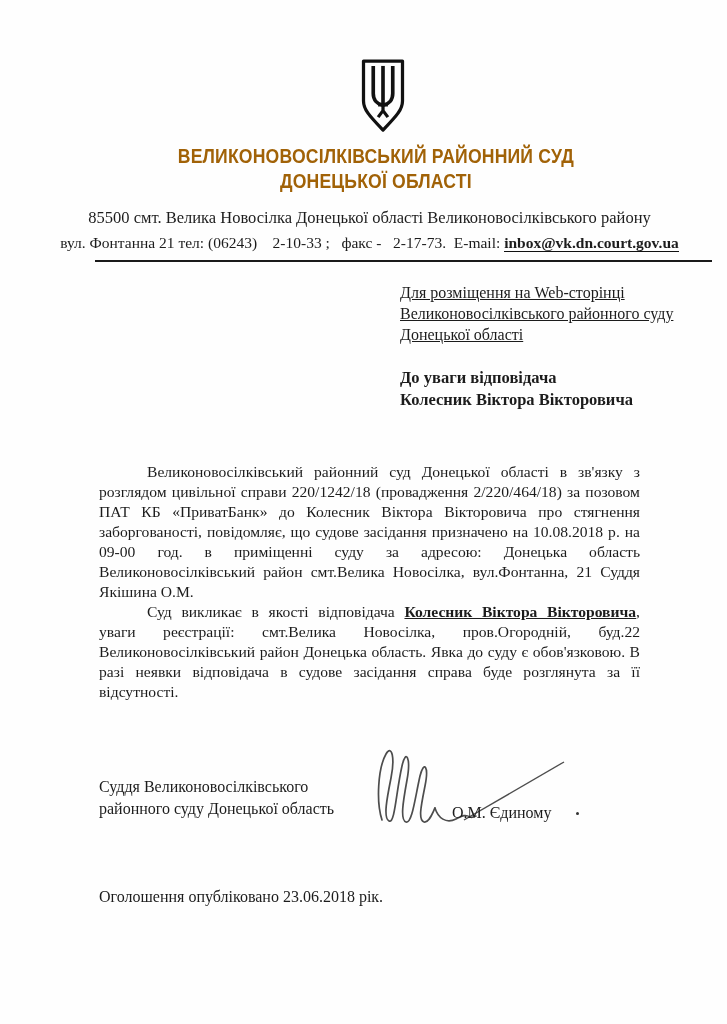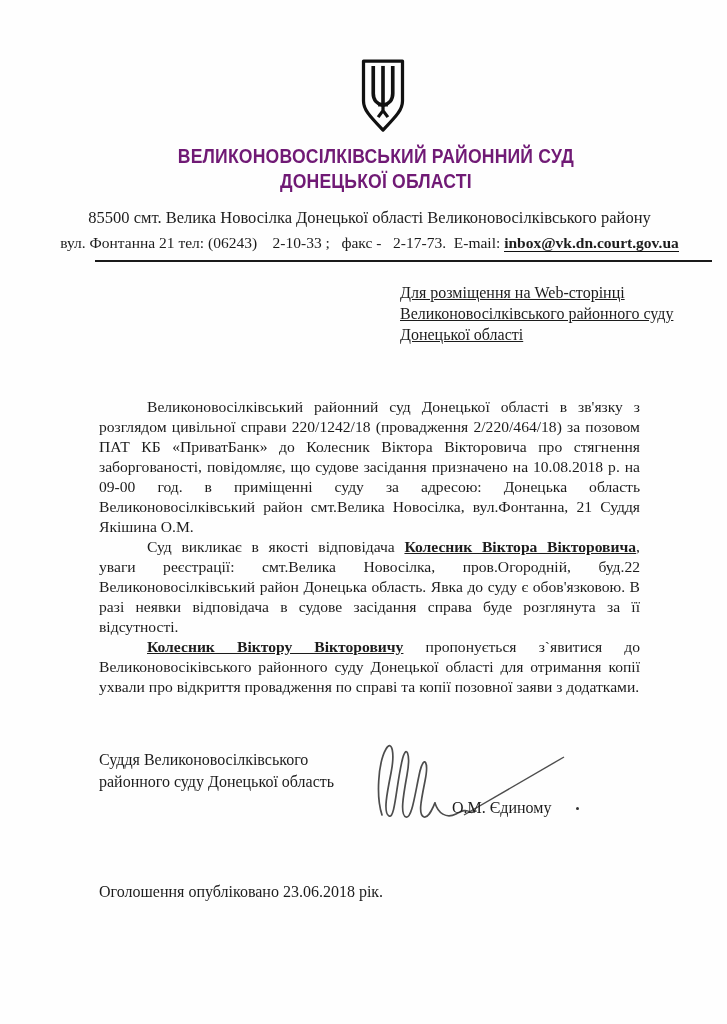--- a/index.html
+++ b/index.html
@@ -16,21 +16,21 @@
   
   .emblem{display:block;margin:0 auto;transform:translateX(19px);}
   
   .court-name{
     margin:10px 0 0 0;
     text-align:center;
     font-family:"Liberation Sans", sans-serif;
     font-weight:700;
     font-size:20px;
     line-height:25px;
-    color:#701a75;
+    color:#a16207;
     letter-spacing:.2px;
   }
   .court-name .cline{display:block;transform:scaleX(.88) translateX(14px);}
   
   .address{
     margin-top:13px;
     text-align:center;
     font-size:16.5px;
     line-height:21px;
     transform:translateX(6px);
@@ -67,21 +67,21 @@
     margin:52px 87px 0 99px;
     font-size:15.6px;
     line-height:20px;
     text-align:justify;
   }
   .body-text p{margin:0;text-indent:48px;}
   .bname{font-weight:700;text-decoration:underline;}
   
   .sig-row{position:relative;height:110px;margin-top:40px;}
   .sig-left{
-    position:absolute;left:99px;top:12px;
+    position:absolute;left:99px;top:34px;
     font-size:16px;line-height:21.5px;
   }
   .sig-art{position:absolute;left:368px;top:-2px;}
   .sig-name{
     position:absolute;left:452px;top:62px;
     font-size:16px;
   }
   .sig-dot{
     position:absolute;left:576px;top:70px;
     width:3px;height:3px;border-radius:50%;background:#333;
@@ -112,25 +112,28 @@
 
     <div class="address">85500 смт. Велика Новосілка Донецької області Великоновосілківського району</div>
     <div class="contact"><span>вул. Фонтанна 21 тел: (06243)    2-10-33 ;   факс -   2-17-73.  E-mail: </span><span class="email">inbox@vk.dn.court.gov.ua</span></div>
     <hr class="head-rule">
 
     <div class="recipient">
       <div>Для розміщення на Web-сторінці</div>
       <div>Великоновосілківського районного суду</div>
       <div>Донецької області</div>
     </div>
+    <div class="attention">
+      <div>До уваги відповідача</div>
+      <div>Колесник Віктора Вікторовича</div>
+    </div>
 
     <div class="body-text">
       <p><span>Великоновосілківський районний суд Донецької області в зв'язку з розглядом цивільної справи 220/1242/18 (провадження 2/220/464/18) за позовом ПАТ КБ «ПриватБанк» до Колесник Віктора Вікторовича про стягнення заборгованості, повідомляє, що судове засідання призначено на 10.08.2018 р. на 09-00 год. в приміщенні суду за адресою: Донецька область Великоновосілківський район смт.Велика Новосілка, вул.Фонтанна, 21 Суддя Якішина О.М.</span></p>
       <p><span>Суд викликає в якості відповідача </span><span class="bname">Колесник Віктора Вікторовича</span><span>, уваги реєстрації: смт.Велика Новосілка, пров.Огородній, буд.22 Великоновосілківський район Донецька область. Явка до суду є обов'язковою. В разі неявки відповідача в судове засідання справа буде розглянута за її відсутності.</span></p>
-      <p><span class="bname">Колесник Віктору Вікторовичу</span><span> пропонується з`явитися до Великоновосіківського районного суду  Донецької області для отримання копії ухвали про відкриття провадження по справі та копії позовної заяви з додатками.</span></p>
     </div>
 
     <div class="sig-row">
       <div class="sig-left">
         <div>Суддя Великоновосілківського</div>
         <div>районного суду Донецької область</div>
       </div>
       <svg class="sig-art" viewBox="0 0 210 95" width="210" height="95" aria-hidden="true">
         <path d="M14 80 C8 62 10 28 18 14 C24 4 27 18 23 38 C19 58 15 78 21 81 C27 84 28 52 34 26 C38 8 43 18 39 40 C35 62 32 80 38 82 C44 84 47 58 52 36 C56 20 61 26 57 46 C53 66 50 80 56 82 C61 83 64 74 67 68" fill="none" stroke="#4d4d4d" stroke-width="1.7" stroke-linecap="round"></path>
         <path d="M67 68 C70 78 78 84 88 79 C94 76 97 74 102 77 C104 78 106 77 108 76" fill="none" stroke="#4d4d4d" stroke-width="1.6" stroke-linecap="round"></path>

